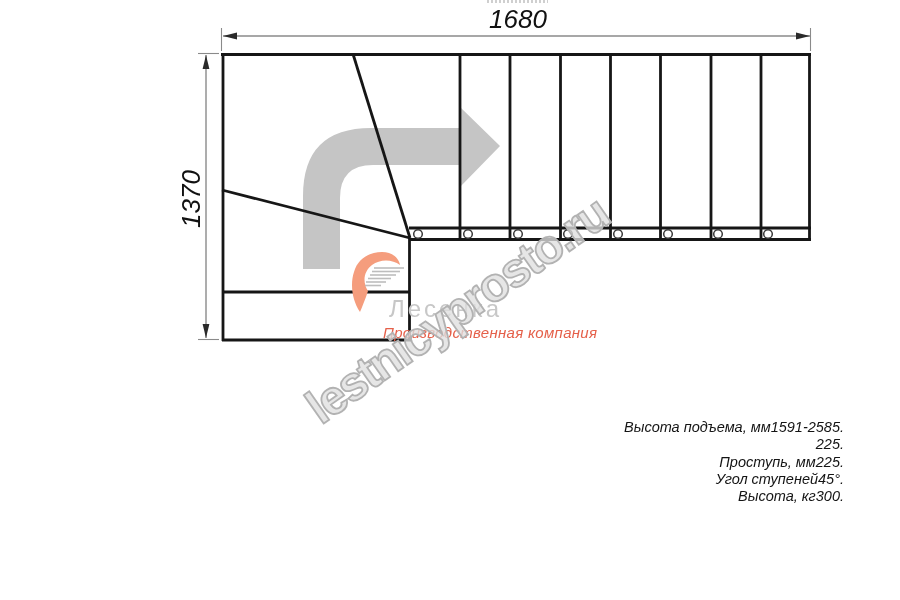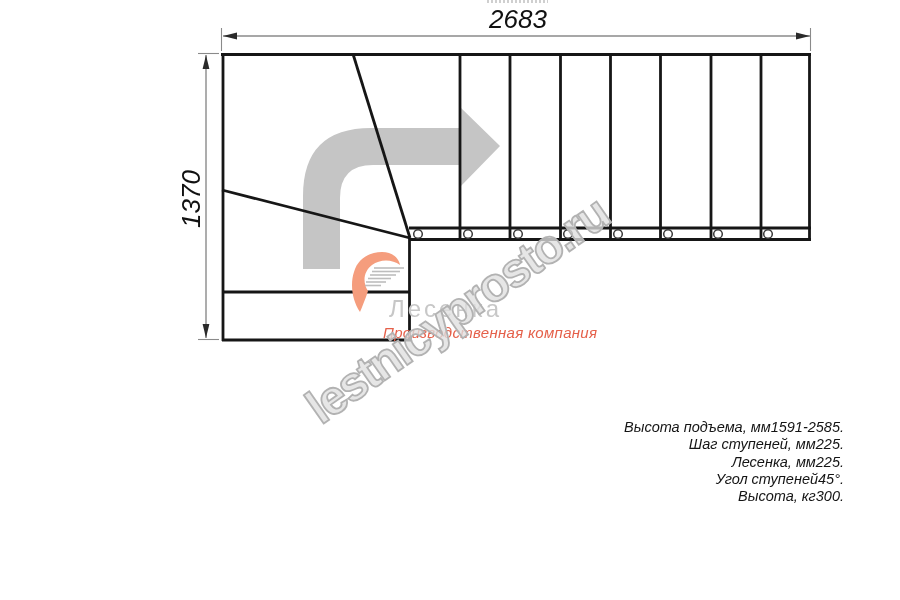--- a/index.html
+++ b/index.html
@@ -125,37 +125,36 @@
       <line class="swoosh-step" x1="372" y1="271.5" x2="400" y2="271.5"></line>
       <line class="swoosh-step" x1="370" y1="275" x2="396" y2="275"></line>
       <line class="swoosh-step" x1="368" y1="278.5" x2="391" y2="278.5"></line>
       <line class="swoosh-step" x1="366" y1="282" x2="386" y2="282"></line>
       <line class="swoosh-step" x1="365" y1="285.5" x2="381" y2="285.5"></line>
     </g>
   </svg>
 
   <div id="crop-artifact"></div>
 
-  <div class="dim-label" style="left:518px;top:19px;">2683</div>
+  <div class="dim-label" style="left:518px;top:19px;">1680</div>
   <div class="dim-label vert" style="left:191px;top:199px;">1370</div>
 
   <div id="logo-name">Лесенка</div>
   <div id="logo-tagline">Производственная компания</div>
 
   <div id="spec-table">
     <div class="spec-row">
       <span class="spec-label">Высота подъема, мм</span>
       <span class="spec-value">1591-2585.</span>
     </div>
     <div class="spec-row">
-      <span class="spec-label">Шаг ступеней, мм</span>
       <span class="spec-value">225.</span>
     </div>
     <div class="spec-row">
-      <span class="spec-label">Лесенка, мм</span>
+      <span class="spec-label">Проступь, мм</span>
       <span class="spec-value">225.</span>
     </div>
     <div class="spec-row">
       <span class="spec-label">Угол ступеней</span>
       <span class="spec-value">45°.</span>
     </div>
     <div class="spec-row">
       <span class="spec-label">Высота, кг</span>
       <span class="spec-value">300.</span>
     </div>

